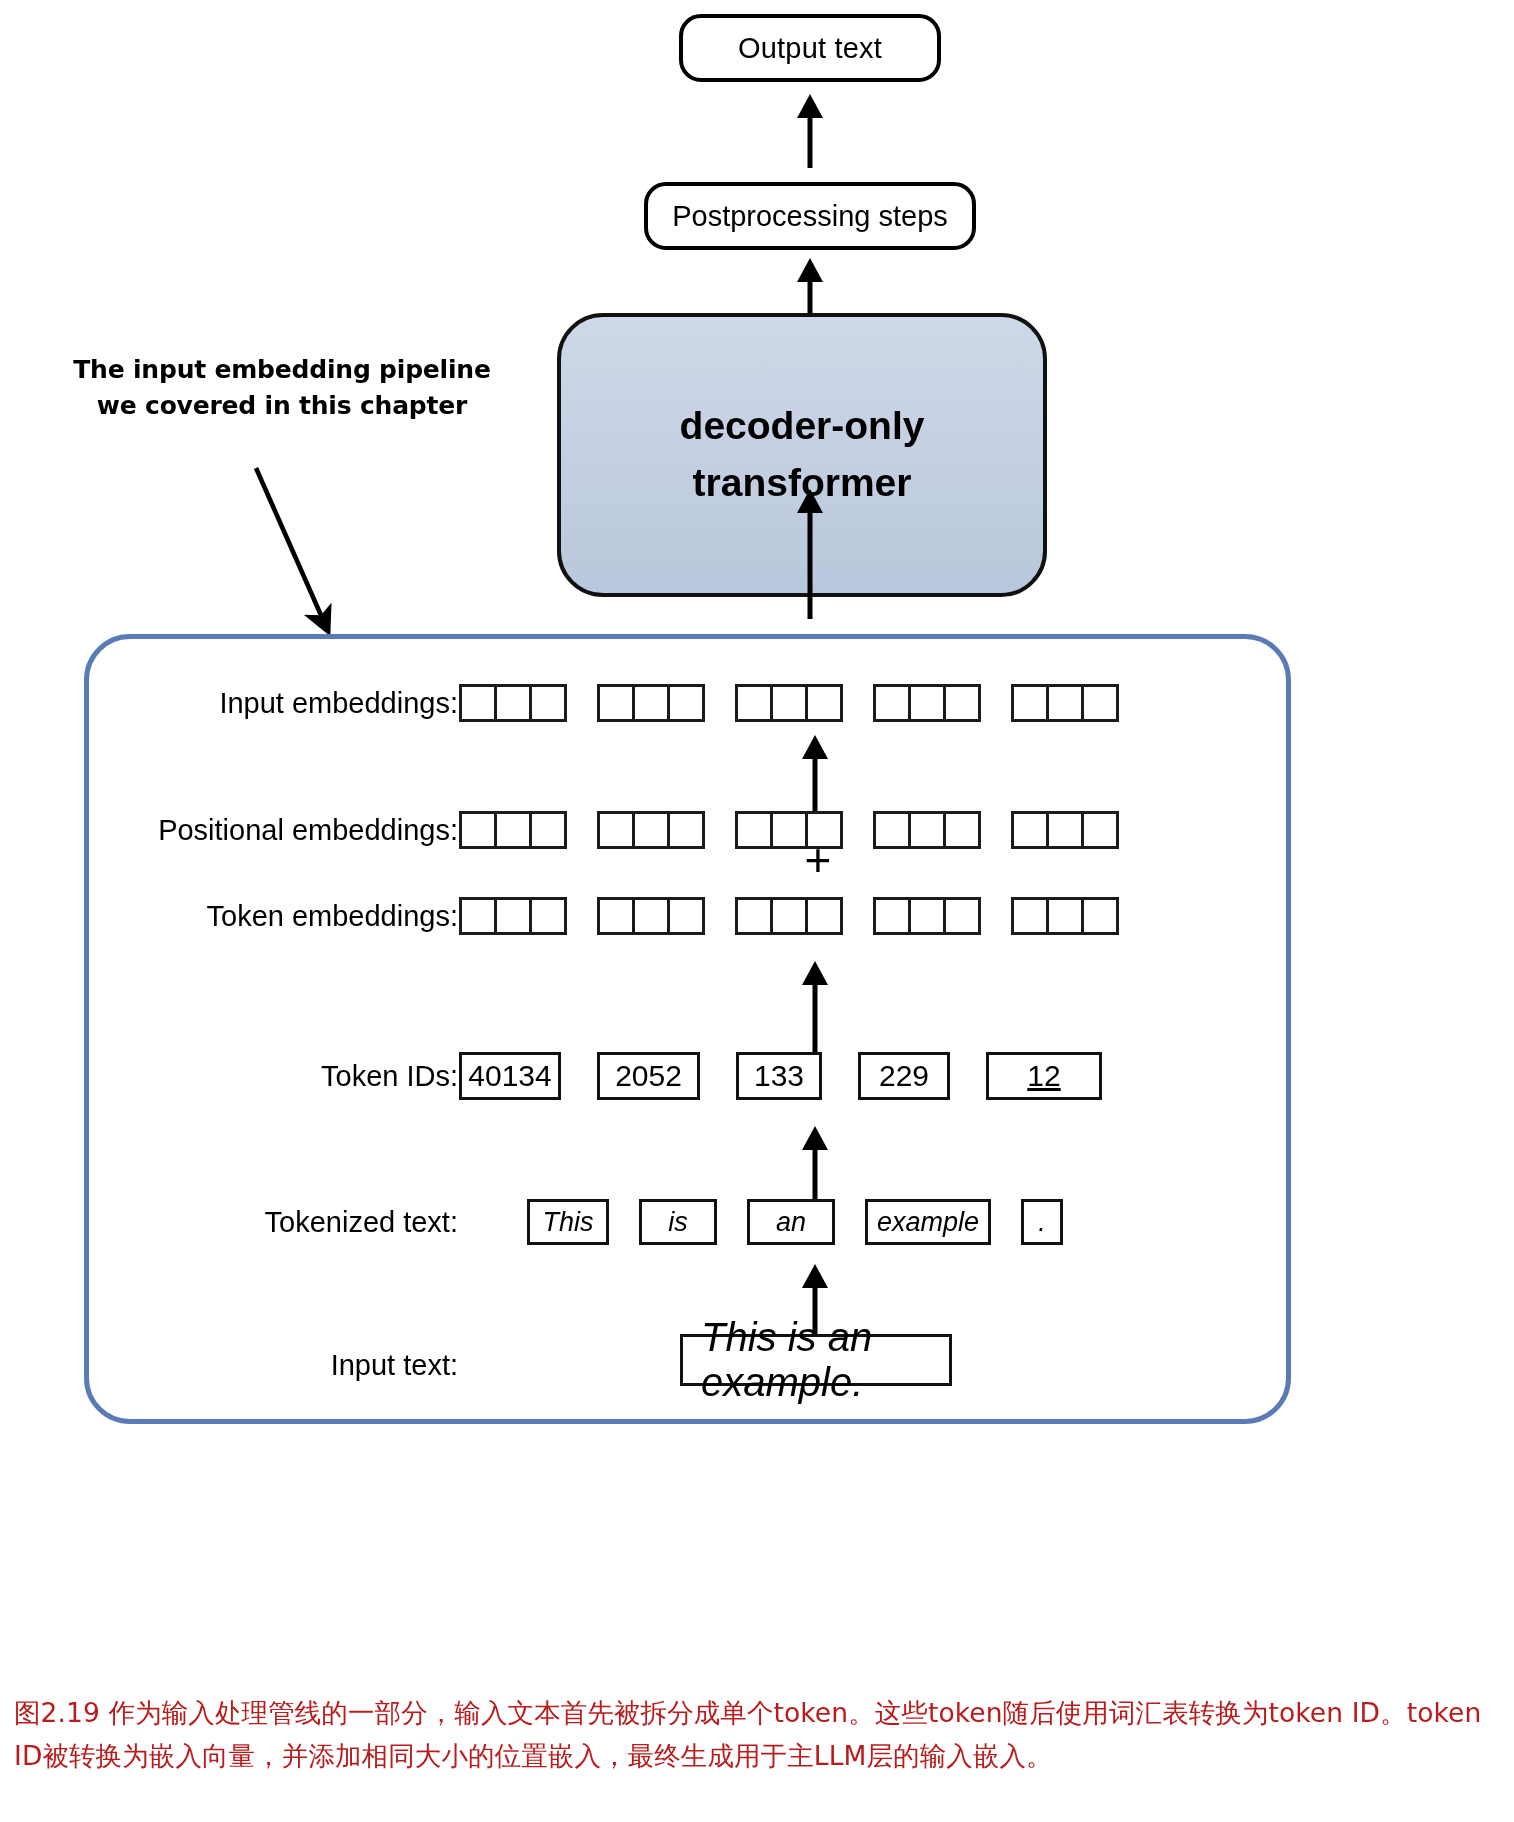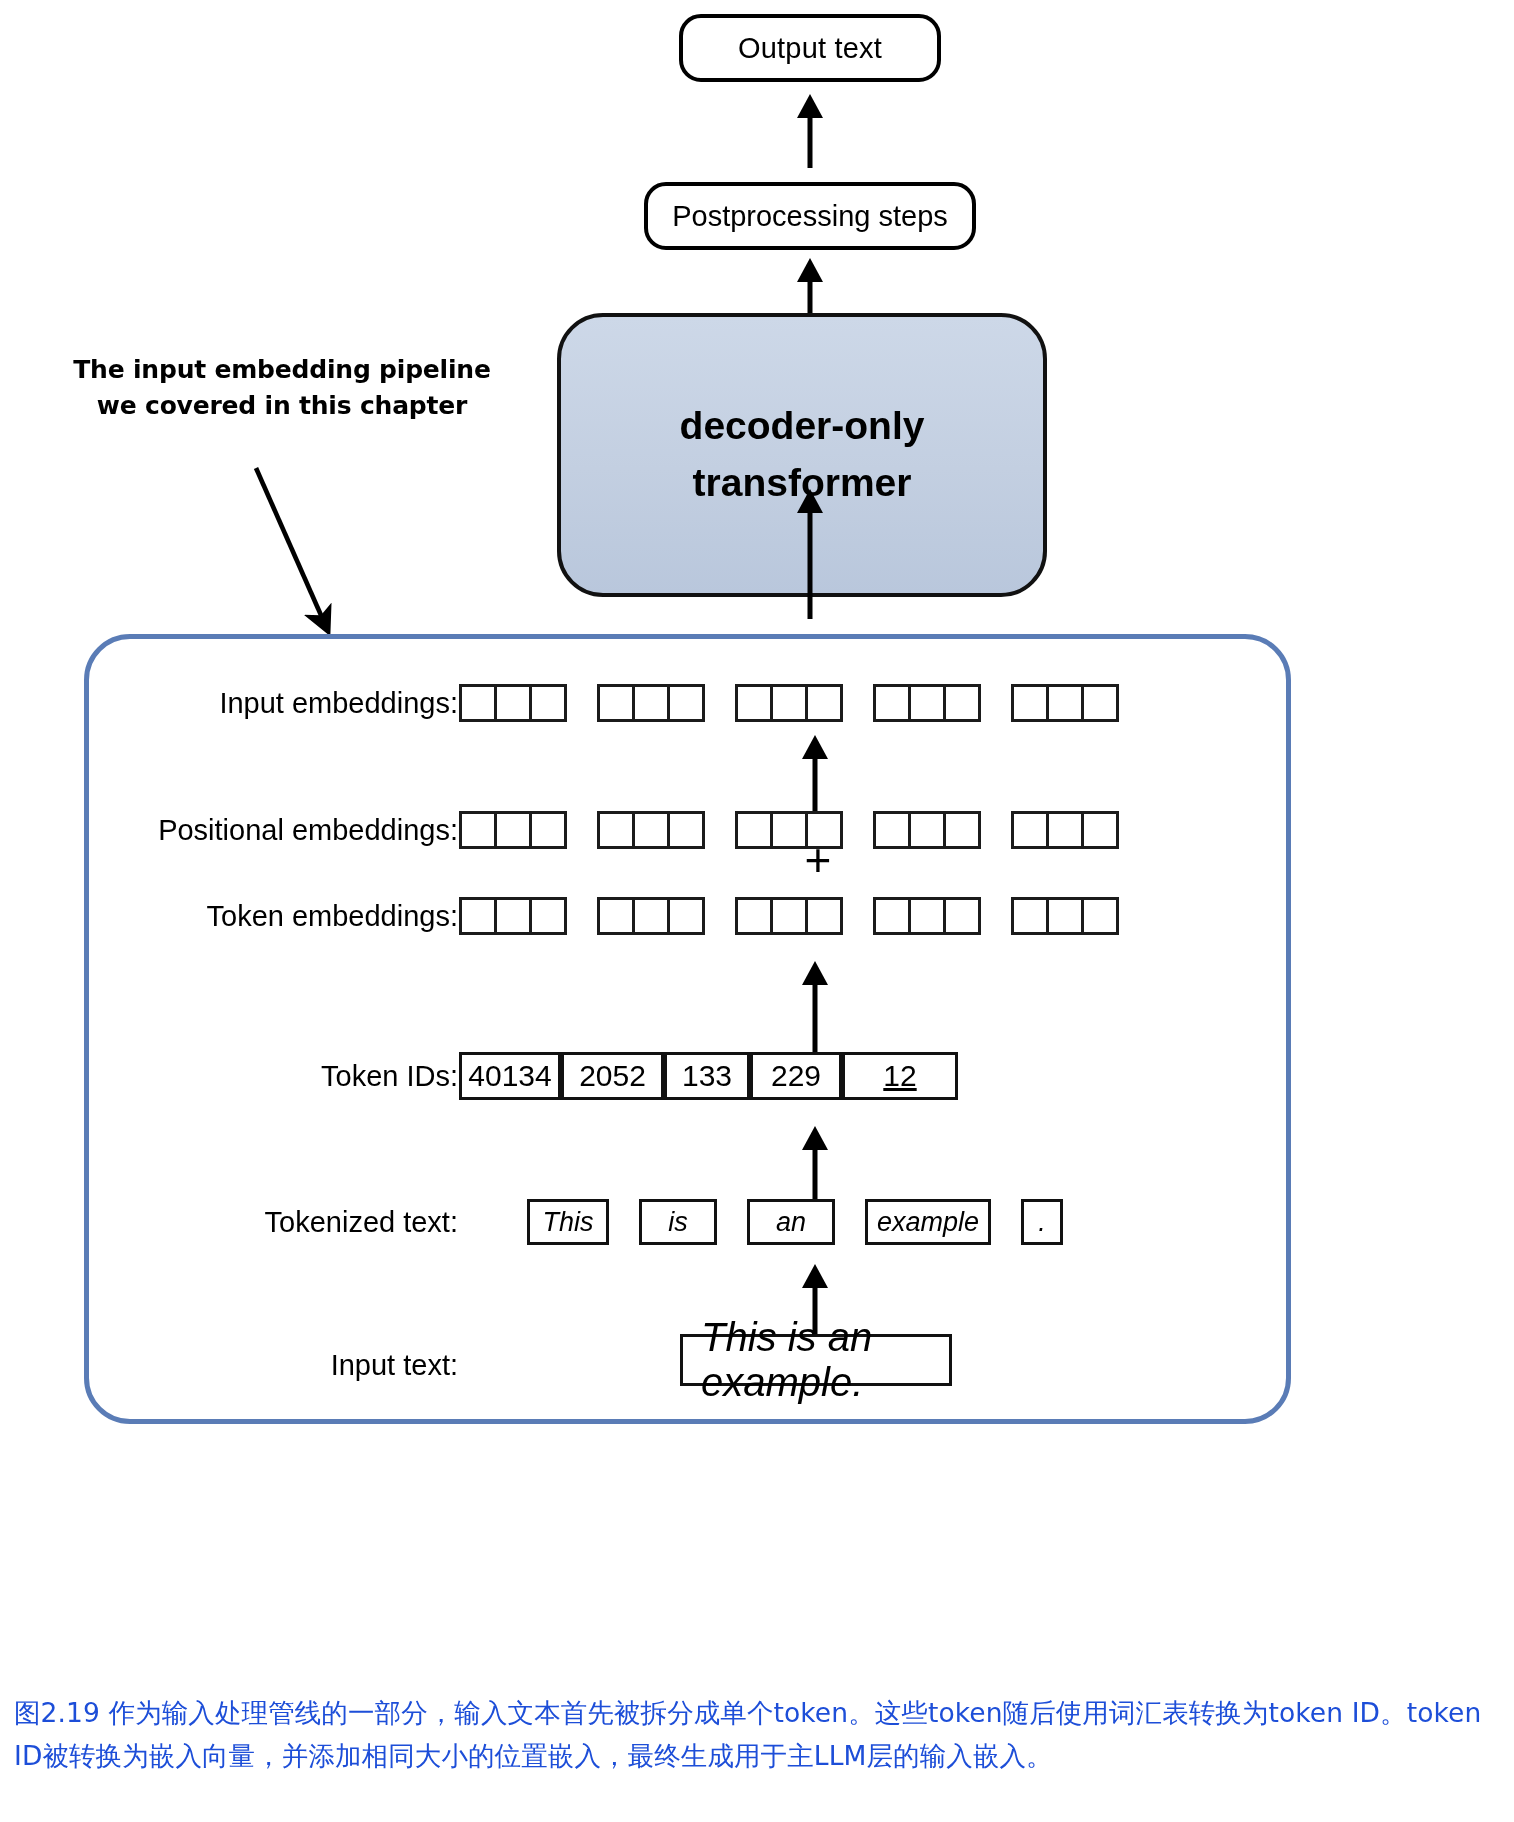--- a/index.html
+++ b/index.html
@@ -153,20 +153,21 @@
   
   .idbox {
     box-sizing: border-box;
     border: 3px solid #111;
     background: #fff;
     height: 48px;
     display: flex;
     align-items: center;
     justify-content: center;
     font-size: 30px;
+    margin-right: 36px;
   }
   .idbox:last-child { margin-right: 0; }
 
   
   .tokbox {
     box-sizing: border-box;
     border: 3px solid #111;
     background: #fff;
     height: 46px;
     display: flex;
@@ -213,21 +214,21 @@
 
   
   #caption {
     position: absolute;
     left: 14px;
     top: 1692px;
     width: 1490px;
     font-family: "DejaVu Sans", sans-serif;
     font-size: 26.5px;
     line-height: 1.62;
-    color: #1d4ed8;
+    color: #b91c1c;
     letter-spacing: 0.1px;
   }
 </style>
 </head>
 <body>
 
 <div id="page">
 
   <div class="rbox" id="output-text-box">
     <span>Output text</span>

